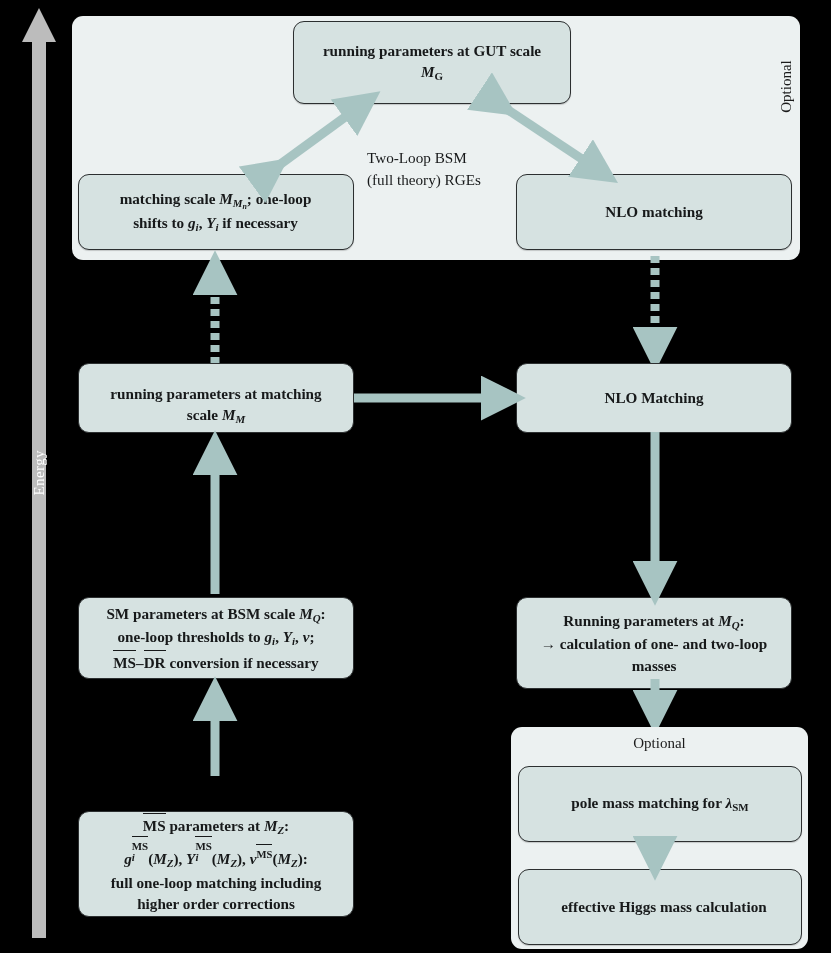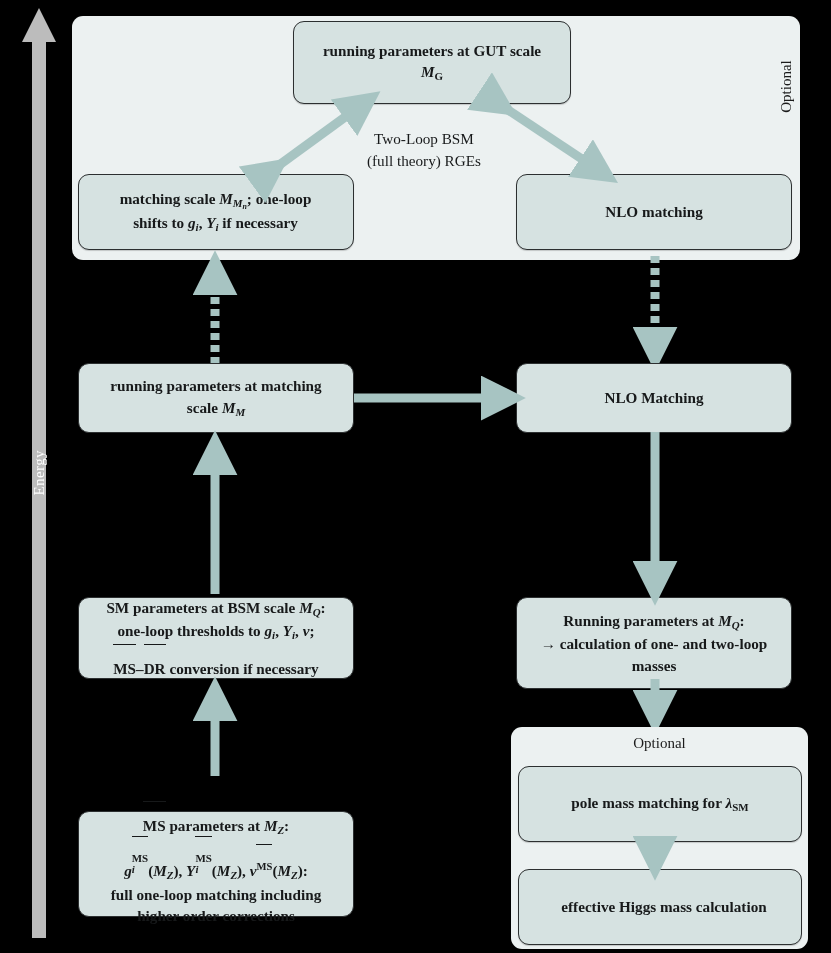--- a/index.html
+++ b/index.html
@@ -86,21 +86,21 @@
     font-style: italic;
   }
   .sub.up { font-style: normal; }
   .sup {
     font-size: 0.70em;
     vertical-align: 0.52em;
     font-style: normal;
   }
   .ovl {
     border-top: 1.1px solid currentColor;
-    padding-top: 16px;
+    padding-top: 4px;
     display: inline-block;
     line-height: 1.05;
   }
   .subsup {
     display: inline-block;
     vertical-align: -0.03em;
     font-size: 0.72em;
     line-height: 1.0;
     text-align: left;
     position: relative;
@@ -110,25 +110,25 @@
   .subsup .s-up { position: relative; top: -0.30em; }
   .subsup .s-dn { position: relative; top: -0.30em; font-style: italic; }
 
   
   .arrow { position: absolute; }
   .arrow svg { display: block; overflow: visible; }
 
   
   .caption {
     position: absolute;
-    text-align: center;
     font-size: 15.2px;
     line-height: 1.42;
     color: #17191a;
     white-space: nowrap;
+    margin-top: 19px;
   }
 </style>
 </head>
 <body>
 
 <div id="canvas">
 
   <div class="energy-arrow">
     <svg width="34" height="930" viewBox="0 0 34 930">
       <polygon points="17,0 34,34 24,34 24,930 10,930 10,34 0,34" fill="#bcbcbc"></polygon>
@@ -214,21 +214,21 @@
     <svg width="30" height="112" viewBox="0 0 30 112">
       <defs>
         <marker id="dhh1" markerWidth="5" markerHeight="5" refX="2.8" refY="2.5" orient="auto">
           <path d="M0,0 L5,2.5 L0,5 z" fill="#a7c4c2"></path>
         </marker>
       </defs>
       <line x1="15" y1="2" x2="15" y2="98" stroke="#a7c4c2" stroke-width="9" stroke-dasharray="7 5" marker-end="url(#dhh1)"></line>
     </svg>
   </div>
 
-  <div class="node" style="left:78px; top:363px; width:276px; height:70px;">
+  <div class="node" style="left:78px; top:363px; width:276px; height:70px;align-items:flex-end;">
     <div class="txt">
       <div>running parameters at matching</div>
       <div>
         <span>scale </span><i class="v"><span>M</span></i><span class="sub">M</span>
       </div>
     </div>
   </div>
 
   <div class="node" style="left:516px; top:363px; width:276px; height:70px;">
     <div class="txt">

